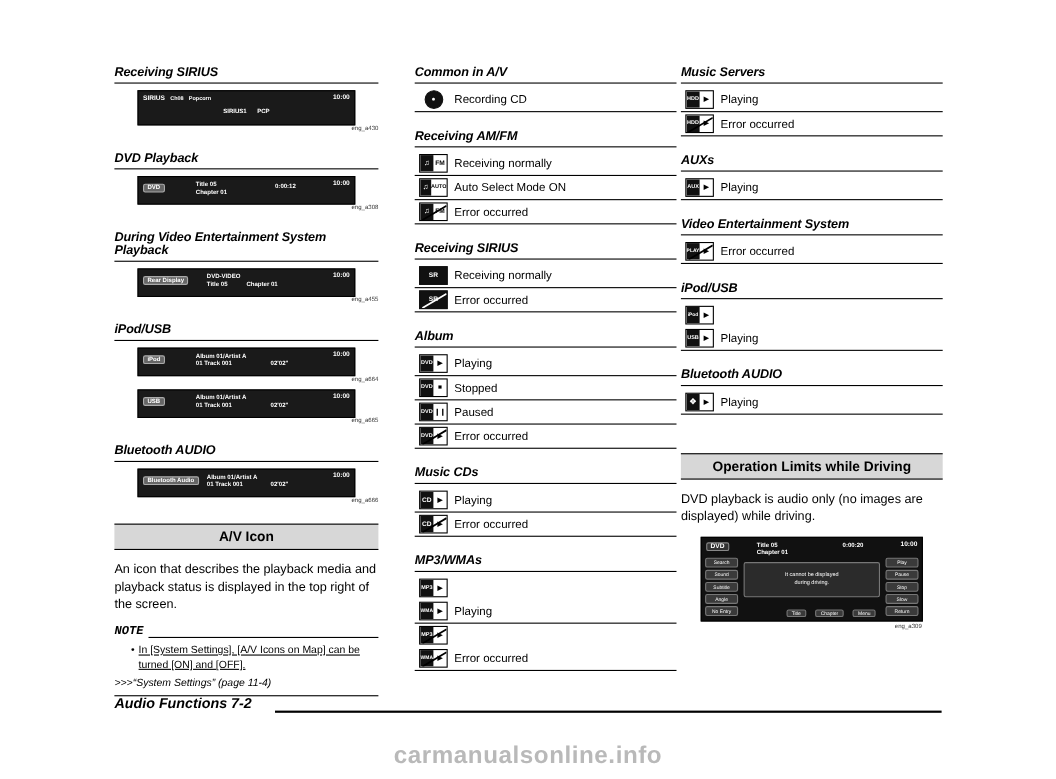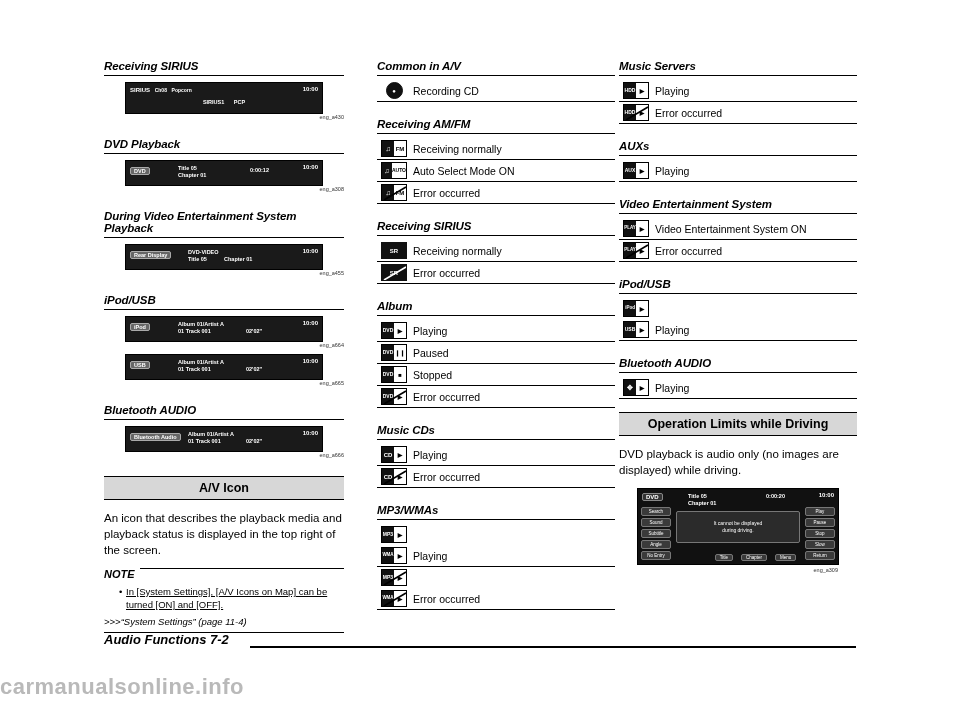--- a/index.html
+++ b/index.html
@@ -56,21 +56,21 @@
   }
 
   
   .barhead{
     background:#d7d7d7;border-top:1px solid #000;border-bottom:1px solid #000;
     text-align:center;font-weight:bold;font-size:12.5px;padding:4px 0;margin:18px 0 10px 0;
   }
   p.body{font-size:11.5px;line-height:16px;margin:0 0 10px 0;}
   .notehead{
     font-size:11px;font-weight:bold;font-style:italic;
-    display:flex;align-items:flex-start;gap:5px;margin:4px 0 4px 0;
+    display:flex;align-items:flex-end;gap:5px;margin:4px 0 4px 0;font-family:Liberation Mono, monospace;
   }
   .notehead .rule{flex:1;height:1px;background:#000;}
   ul.note{margin:5px;padding:0 0 0 10px;list-style:none;font-size:9.5px;line-height:13px;text-decoration:underline;}
   ul.note li{position:relative;padding-left:7px;}
   ul.note li:before{content:"\2022";position:absolute;left:0;top:0;}
   .ref{font-style:italic;font-size:9.5px;display:block;}
   .noterule{height:1px;background:#000;margin-top:5px;}
 
   
   .iconrow{
@@ -125,21 +125,21 @@
   .driveshot .bottombar{
     position:absolute;left:38px;right:3px;bottom:3px;height:8px;
     display:flex;align-items:center;justify-content:center;gap:8px;font-size:4.5px;
   }
   .driveshot .bottombar .bb{background:#3a3a3a;border:1px solid #777;border-radius:2px;padding:0 4px;}
   .ftitle{position:absolute;left:104px;top:632px;font-size:13px;font-weight:bold;font-style:italic;}
   .fpage{position:absolute;left:210px;top:632px;font-size:13px;font-weight:bold;font-style:italic;}
   .frule{position:absolute;left:250px;top:646px;width:606px;height:2px;background:#000;}
 
   .watermark{
-    position:absolute;left:0;right:0;bottom:8px;
+    position:absolute;left:0;right:0;bottom:8px;text-align:center;
     font-size:22px;font-weight:bold;color:#b9b9b9;letter-spacing:0.5px;
   }
 </style>
 </head>
 <body>
 
 <div class="page">
 
   <div class="col col1">
 
@@ -316,33 +316,33 @@
           <span class="lhs" style="font-size:5px;">DVD</span>
           <span class="rhs">▶</span>
         </span>
       </div>
       <div class="txt">Playing</div>
     </div>
     <div class="iconrow">
       <div class="iconcell">
         <span class="ico split">
           <span class="lhs" style="font-size:5px;">DVD</span>
+          <span class="rhs">■</span>
+        </span>
+      </div>
+      <div class="txt">Stopped</div>
+    </div>
+    <div class="iconrow">
+      <div class="iconcell">
+        <span class="ico split">
+          <span class="lhs" style="font-size:5px;">DVD</span>
           <span class="rhs">❙❙</span>
         </span>
       </div>
       <div class="txt">Paused</div>
-    </div>
-    <div class="iconrow">
-      <div class="iconcell">
-        <span class="ico split">
-          <span class="lhs" style="font-size:5px;">DVD</span>
-          <span class="rhs">■</span>
-        </span>
-      </div>
-      <div class="txt">Stopped</div>
     </div>
     <div class="iconrow">
       <div class="iconcell">
         <span class="ico split">
           <span class="lhs" style="font-size:5px;">DVD</span>
           <span class="rhs">▶</span>
           <span style="position:absolute;left:0;top:0;right:0;bottom:0;">
             <svg width="26" height="17" viewBox="0 0 26 17">
                 <line x1="2" y1="15" x2="24" y2="2" stroke="#000" stroke-width="1.6"></line>
               </svg>
@@ -464,29 +464,20 @@
         <span class="ico split">
           <span class="lhs" style="font-size:5px;">AUX</span>
           <span class="rhs">▶</span>
         </span>
       </div>
       <div class="txt">Playing</div>
     </div>
 
     <div class="gap"></div>
     <h2 class="sec">Video Entertainment System</h2>
-    <div class="iconrow">
-      <div class="iconcell">
-        <span class="ico split">
-          <span class="lhs" style="font-size:4.5px;">PLAY</span>
-          <span class="rhs">▶</span>
-        </span>
-      </div>
-      <div class="txt">Video Entertainment System ON</div>
-    </div>
     <div class="iconrow">
       <div class="iconcell">
         <span class="ico split">
           <span class="lhs" style="font-size:4.5px;">PLAY</span>
           <span class="rhs">▶</span>
           <span style="position:absolute;left:0;top:0;right:0;bottom:0;">
             <svg width="26" height="17" viewBox="0 0 26 17">
                 <line x1="2" y1="15" x2="24" y2="2" stroke="#000" stroke-width="1.6"></line>
               </svg>
           </span>

